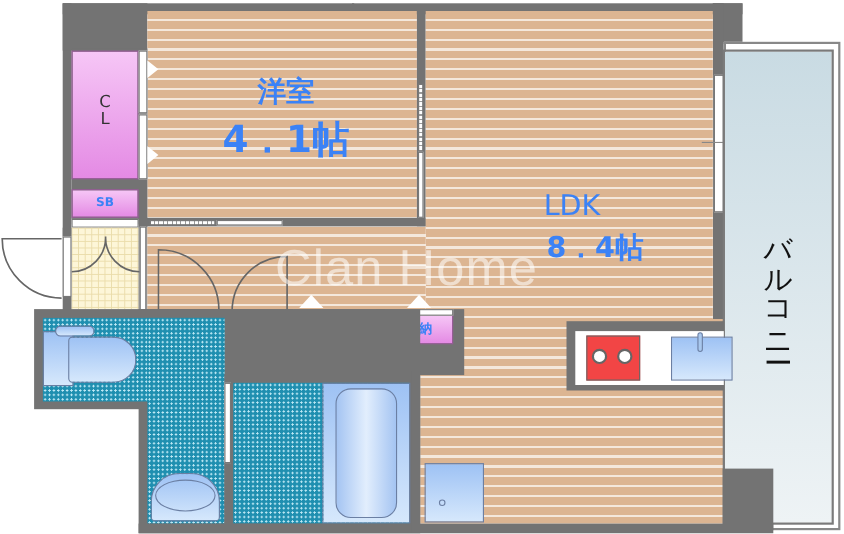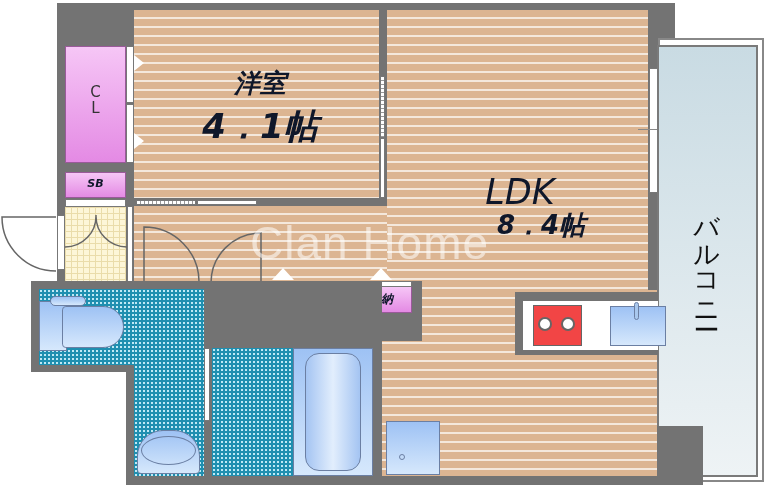--- a/index.html
+++ b/index.html
@@ -15,21 +15,21 @@
     background-size:4px 4px;
   }
   .tile {
     background-color:#fdf6d8;
     background-image: linear-gradient(#eadcaa 1px, transparent 1px), linear-gradient(90deg, #eadcaa 1px, transparent 1px);
     background-size:6px 6px;
   }
   .pink { background: linear-gradient(180deg, #f6c6f6 0%, #e48ae4 100%); border:1px solid #9a5a9a; }
   .balcony { background: linear-gradient(180deg, #c9dbe3 0%, #eef3f5 100%); border:2px solid #7a7a7a; }
   .fixture { background: linear-gradient(180deg, #9ec2f4 0%, #d6e8fc 100%); border:2px solid #6b7fa3; }
-  .label { font-style:italic; font-weight:bold; color:#0f172a; text-align:center; }
+  .label { font-weight:bold; color:#3b82f6; text-align:center; }
   .win { background:#fff; border:1px solid #777; }
   .tri { width:0; height:0; }
   .watermark { color:rgba(255,255,255,0.55); font-family:"Liberation Sans", sans-serif; font-size:46px; letter-spacing:1px; }
 </style>
 </head>
 <body>
 
 <div class="abs wall" style="left:57px;top:3px;width:265px;height:10px;"></div>
 <div class="abs wall" style="left:320px;top:3px;width:355px;height:10px;"></div>
 <div class="abs wall" style="left:57px;top:3px;width:8px;height:212px;"></div>
@@ -68,21 +68,21 @@
 <svg class="abs" style="left:0;top:215px;" width="58" height="58">
   <path d="M56 56 A54 54 0 0 1 2 2 L56 2" fill="#fff" stroke="#666" stroke-width="1.5"></path>
 </svg>
 <svg class="abs" style="left:65px;top:207px;" width="62" height="42">
   <path d="M0 40 A31 31 0 0 0 31 8 M62 40 A31 31 0 0 1 31 8" fill="none" stroke="#666" stroke-width="1.5"></path>
 </svg>
 
 <div class="abs floor" style="left:387px;top:10px;width:261px;height:282px;"></div>
 <div class="abs floor" style="left:134px;top:206px;width:253px;height:76px;"></div>
 <div class="abs floor" style="left:382px;top:290px;width:276px;height:186px;"></div>
-<div class="abs label" style="left:470px;top:172px;width:100px;font-size:35px;font-weight:normal;">LDK</div>
+<div class="abs label" style="left:470px;top:172px;width:100px;font-size:26px;font-weight:normal;">LDK</div>
 <div class="abs label" style="left:476px;top:208px;width:130px;font-size:26px;">8．4帖</div>
 
 <div class="abs win" style="left:649px;top:68px;width:9px;height:125px;"></div>
 <div class="abs" style="left:638px;top:129px;width:32px;height:1px;background:#888;"></div>
 
 <div class="abs" style="left:658px;top:38px;width:106px;height:444px;border:2px solid #888;background:#fff;"></div>
 <div class="abs balcony" style="left:657px;top:45px;width:101px;height:432px;"></div>
 <div class="abs" style="left:694px;top:198px;width:28px;font-size:26px;line-height:30px;writing-mode:vertical-rl;color:#111;">バルコニー</div>
 
 <div class="abs wall" style="left:515px;top:292px;width:143px;height:63px;"></div>

